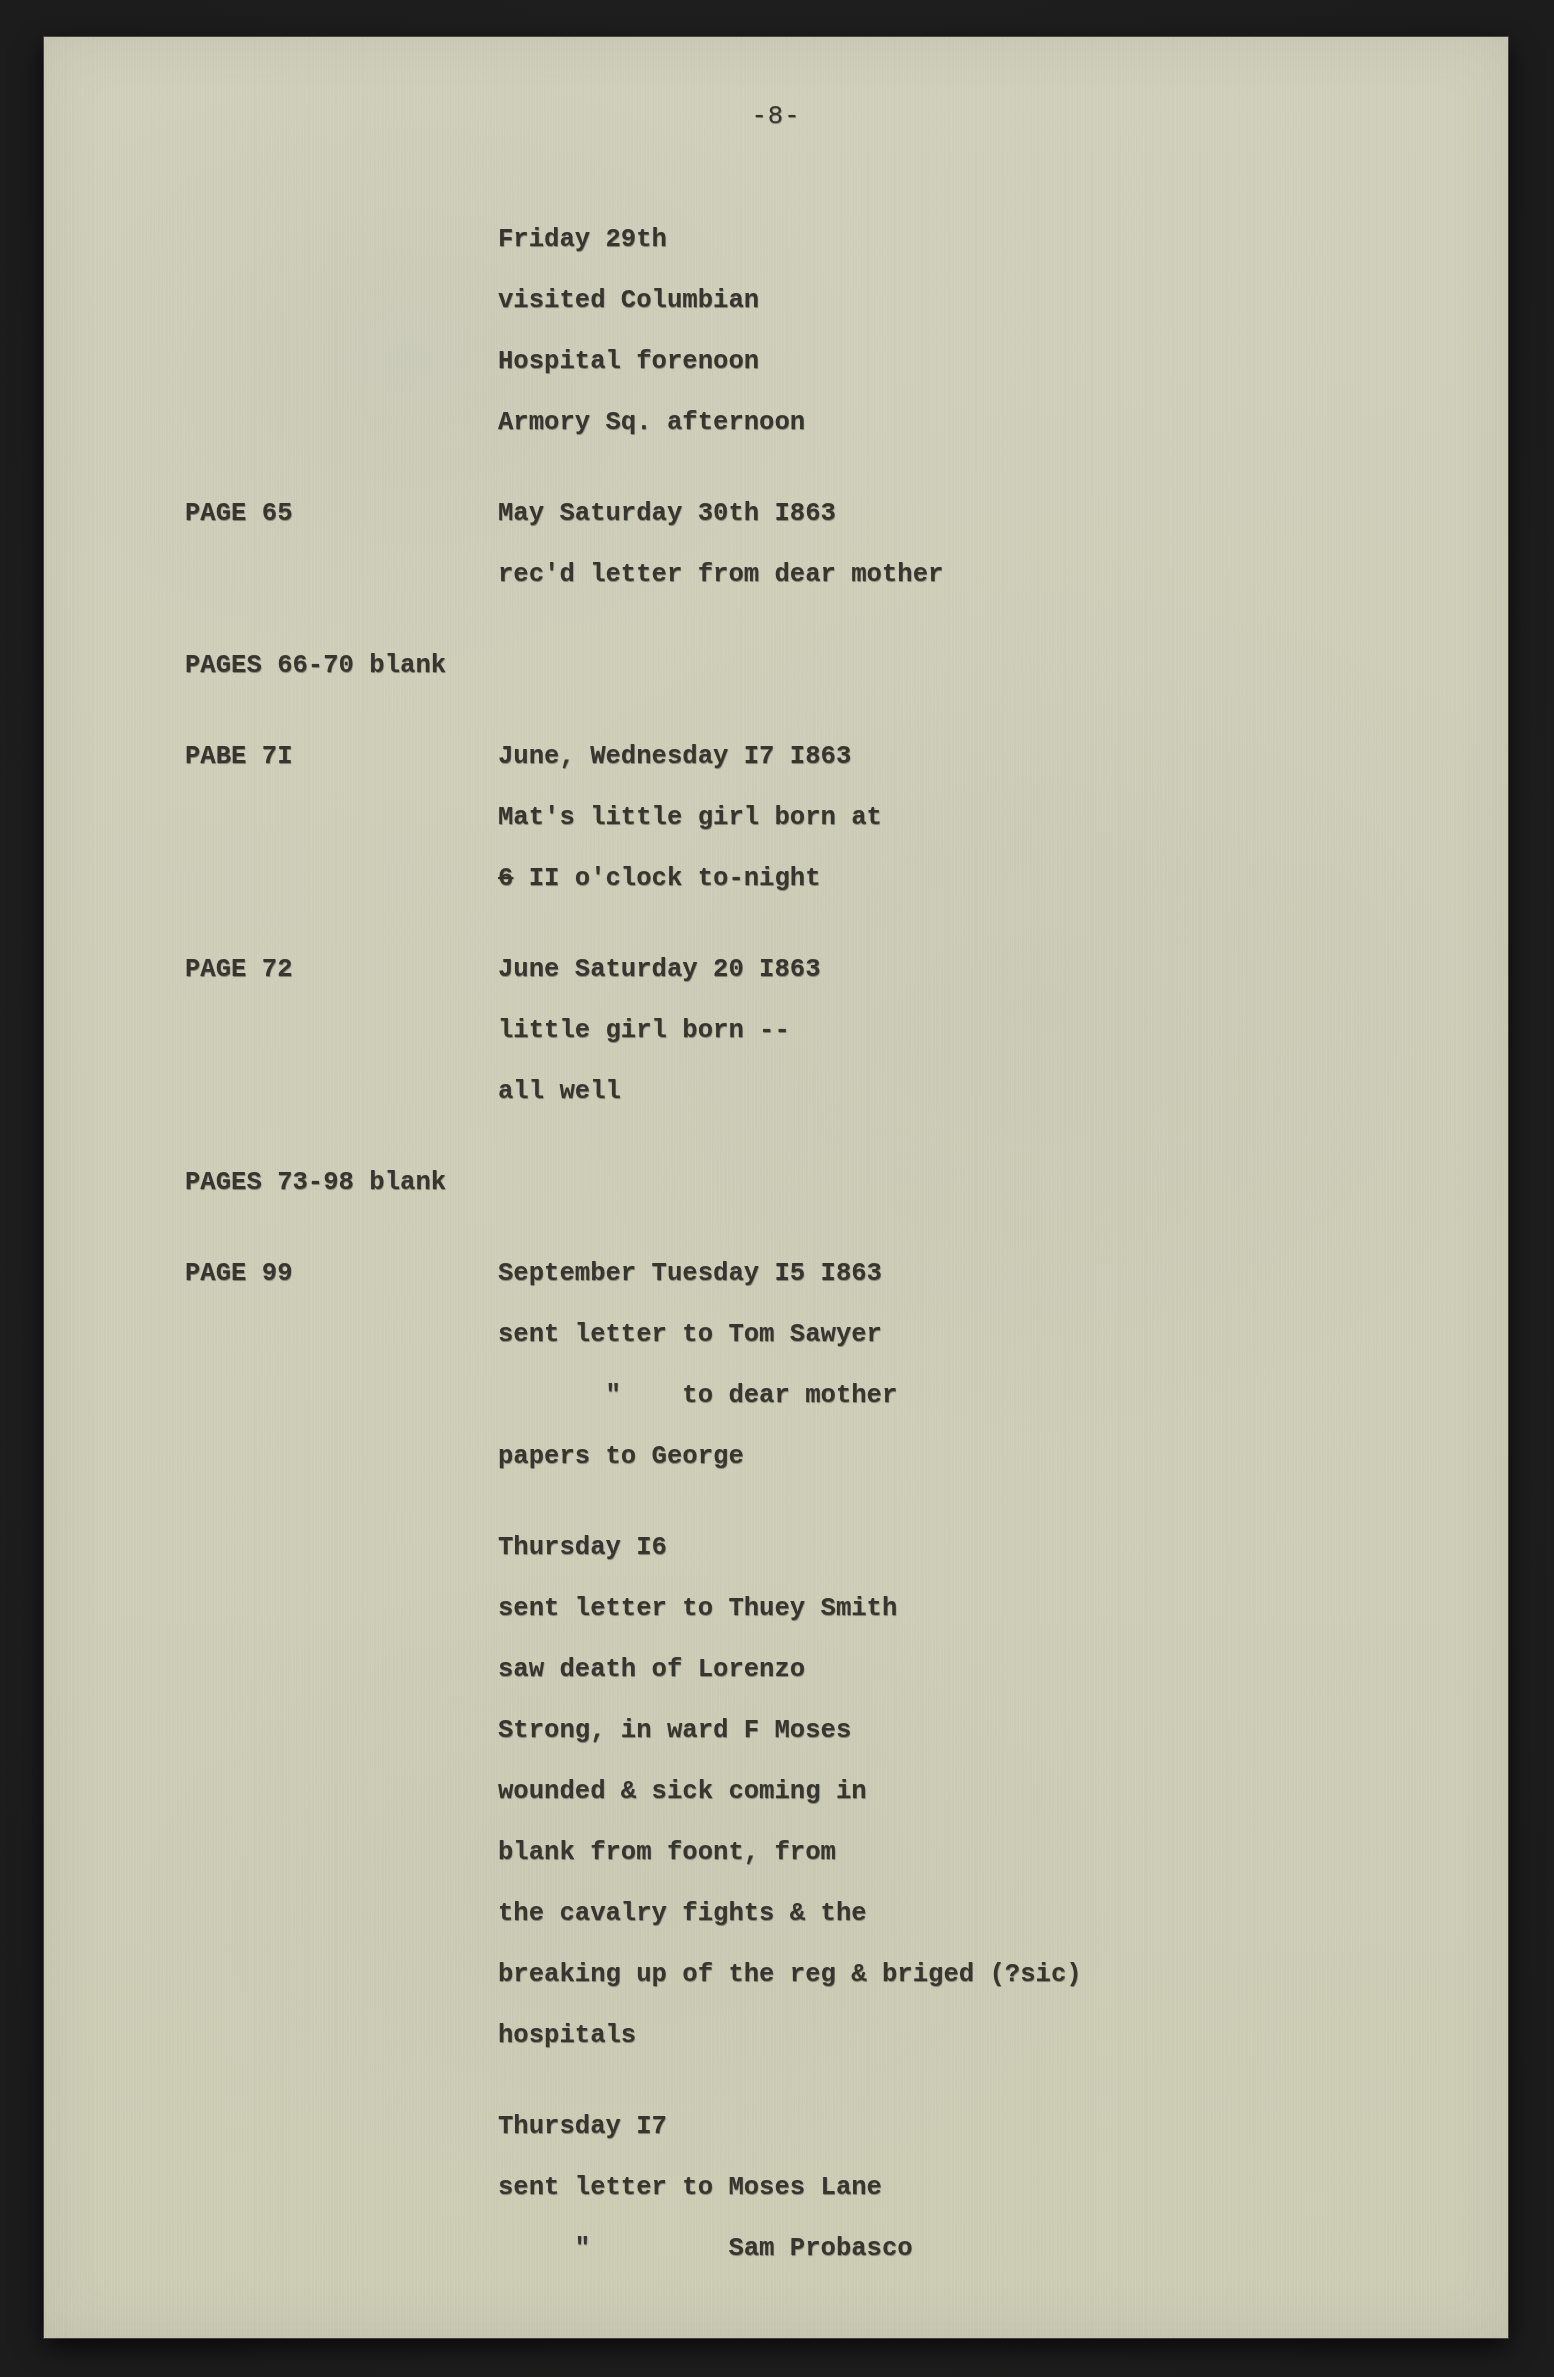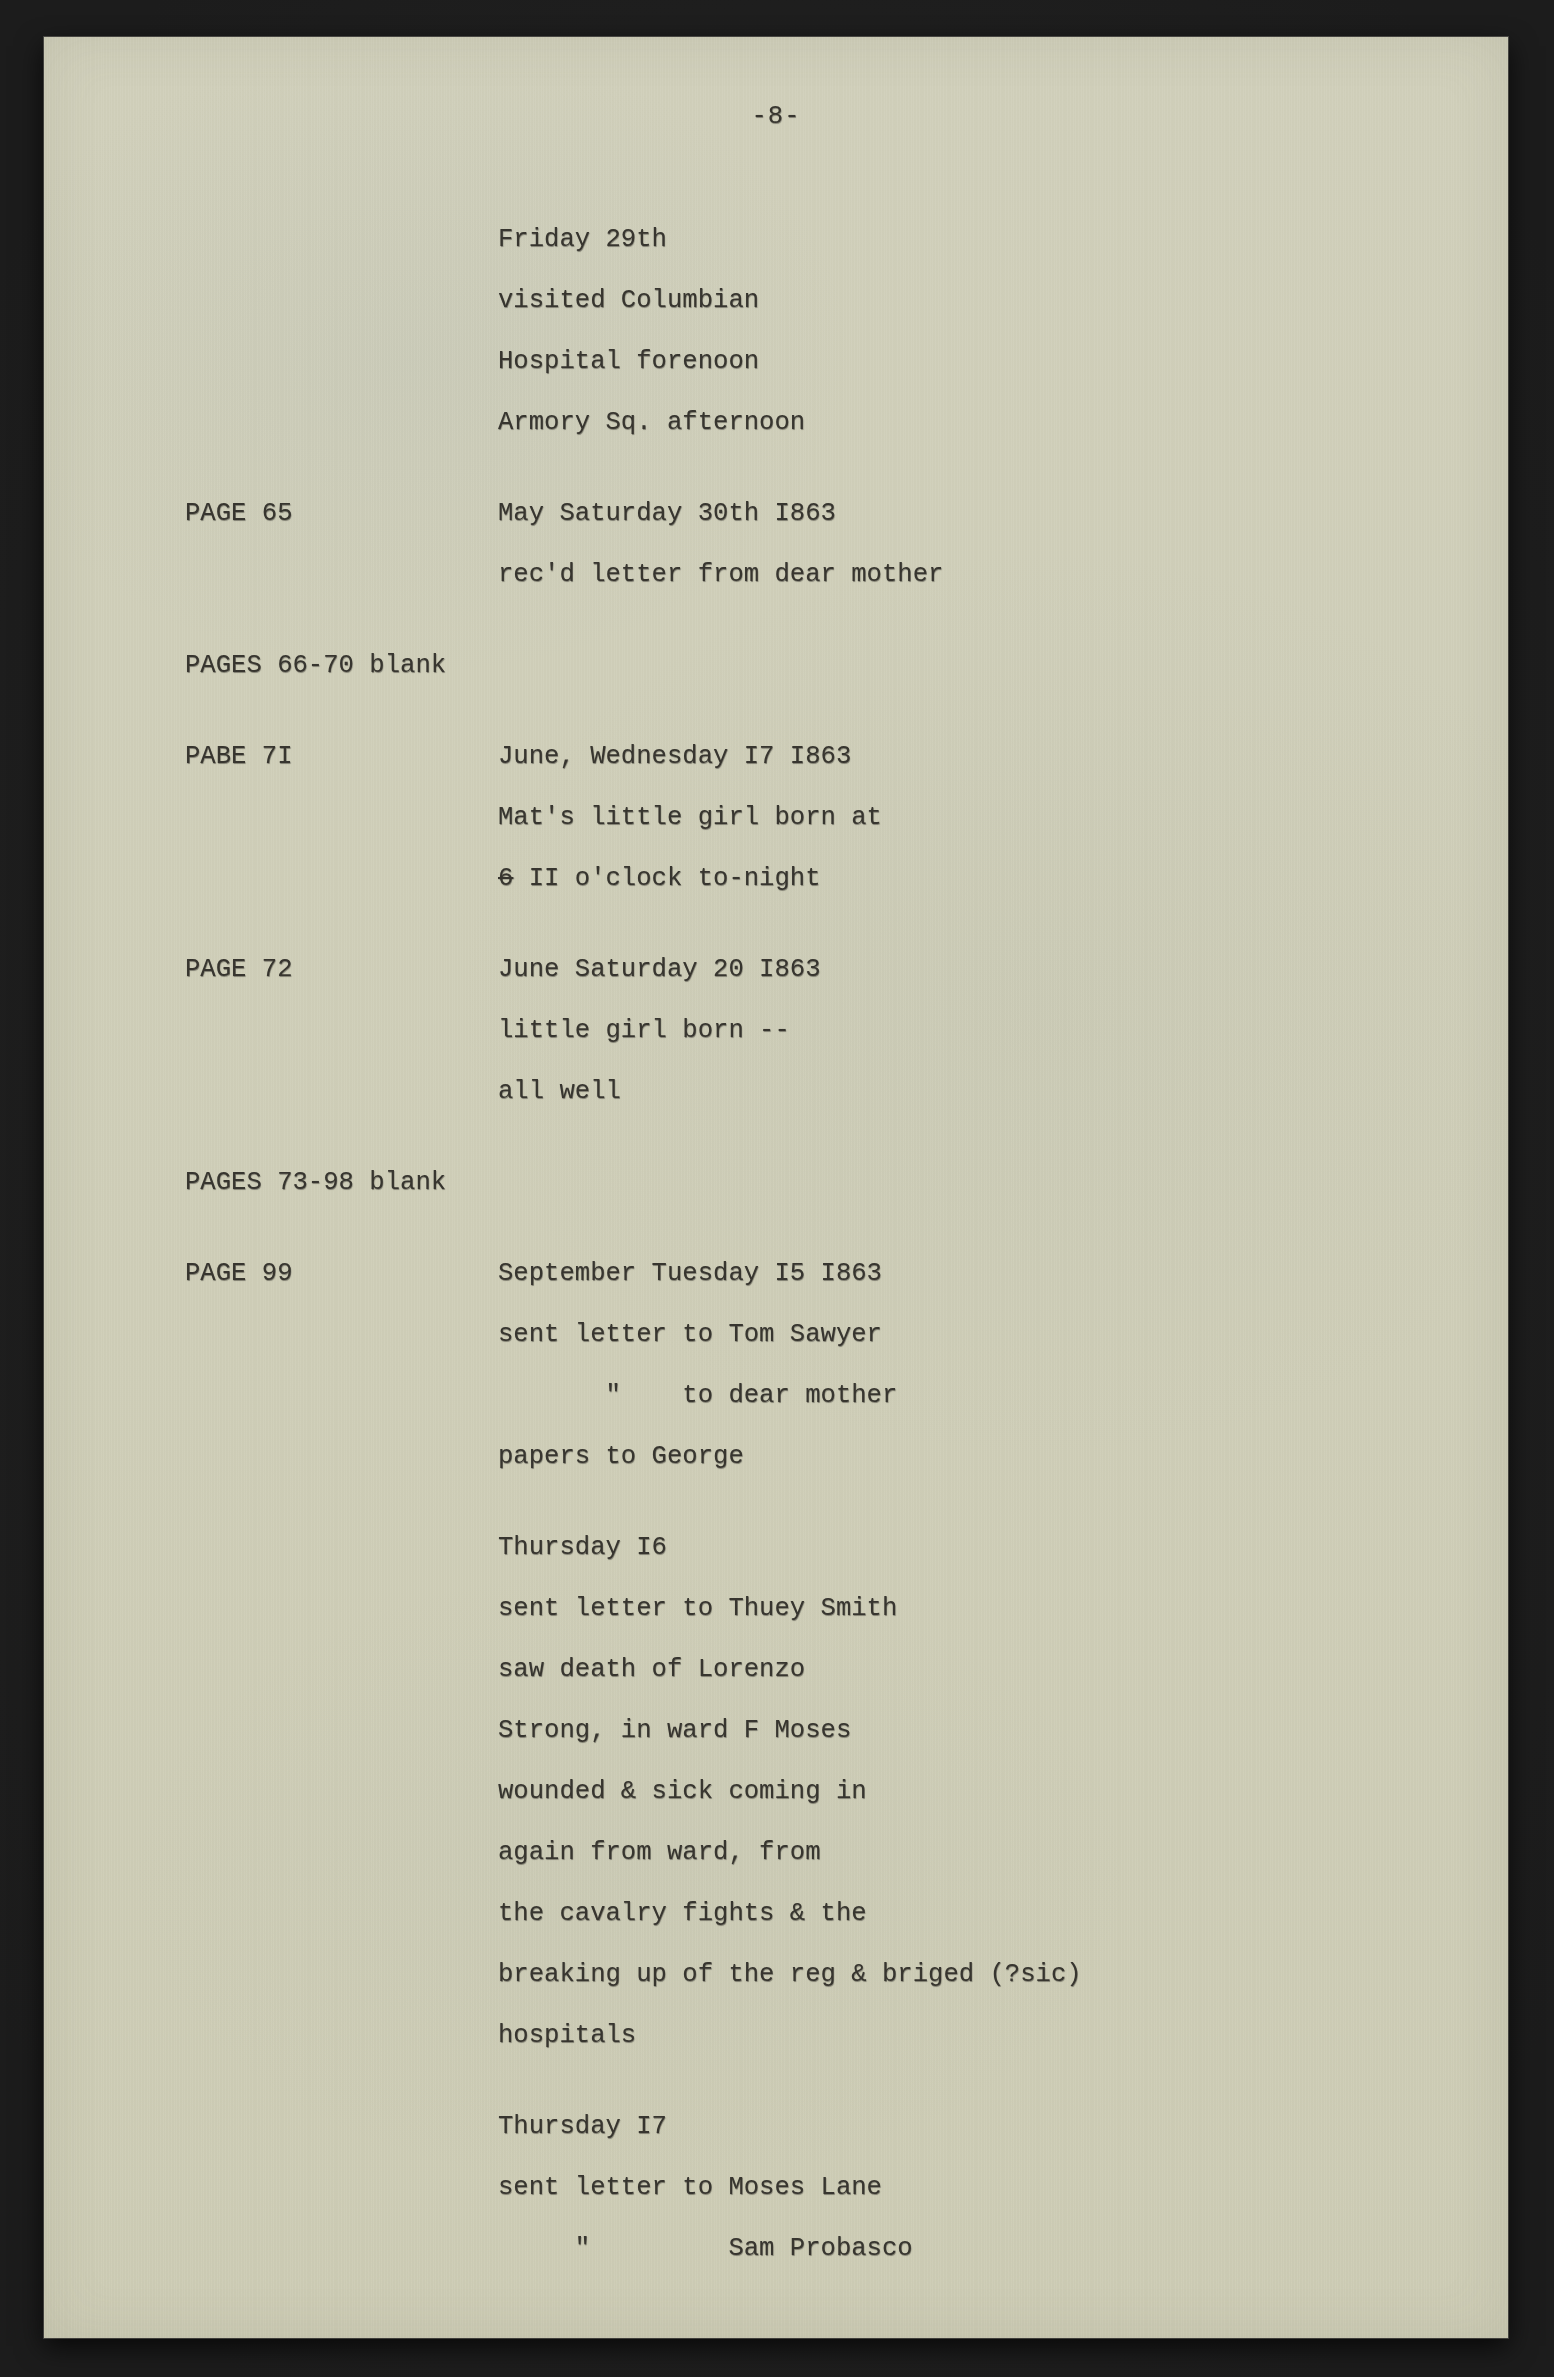--- a/index.html
+++ b/index.html
@@ -46,20 +46,21 @@
   .page-number {
     text-align: center;
     height: 61px;
     line-height: 61px;
     margin-bottom: 62px;
     letter-spacing: 0.9px;
   }
   .block {
     position: relative;
     margin-bottom: 30px;
+    font-weight: bold;
   }
   .block.label-only { height: 61px; }
   .label {
     position: absolute;
     left: 141px;
     top: 0;
     height: 61px;
     line-height: 61px;
     white-space: pre;
   }
@@ -127,21 +128,21 @@
               <div class="line">papers to George</div>
             </div>
           </div>
           <div class="block">
             <div class="lines">
               <div class="line">Thursday I6</div>
               <div class="line">sent letter to Thuey Smith</div>
               <div class="line">saw death of Lorenzo</div>
               <div class="line">Strong, in ward F Moses</div>
               <div class="line">wounded &amp; sick coming in</div>
-              <div class="line">again from ward, from</div>
+              <div class="line">blank from foont, from</div>
               <div class="line">the cavalry fights &amp; the</div>
               <div class="line">breaking up of the reg &amp; briged (?sic)</div>
               <div class="line">hospitals</div>
             </div>
           </div>
           <div class="block">
             <div class="lines">
               <div class="line">Thursday I7</div>
               <div class="line">sent letter to Moses Lane</div>
               <div class="line">     "         Sam Probasco</div>

